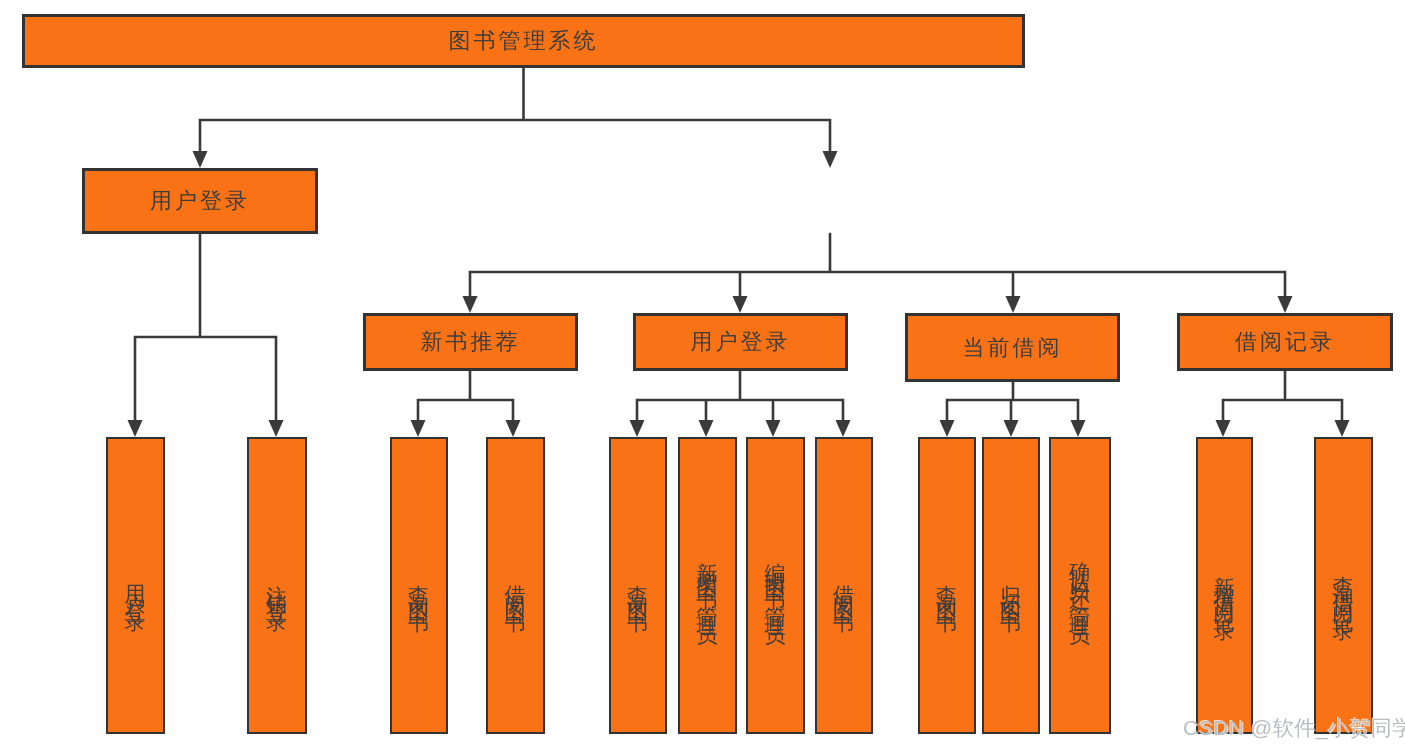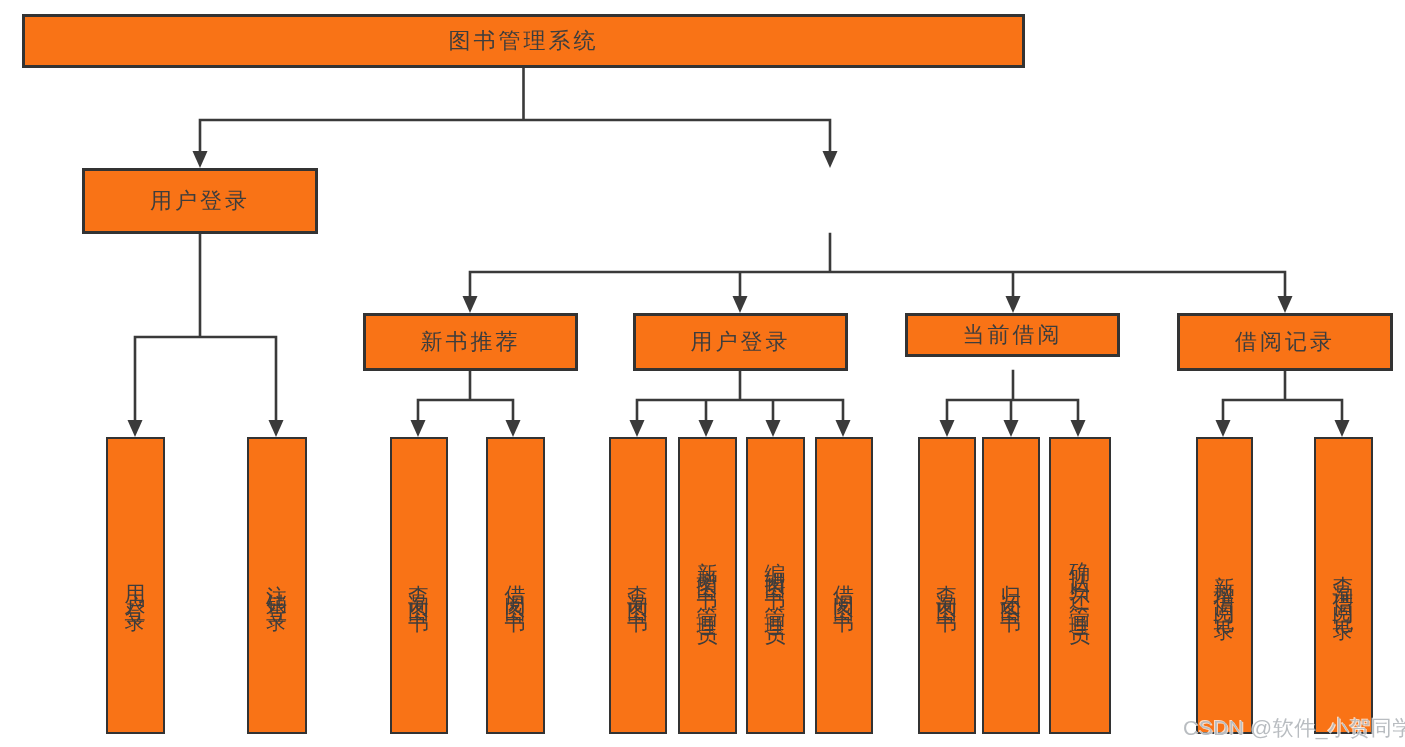--- a/index.html
+++ b/index.html
@@ -107,21 +107,21 @@
     <polygon points="1215.5,420 1230.5,420 1223,437"></polygon>
     <polygon points="1334.5,420 1349.5,420 1342,437"></polygon>
   </svg>
 
   <div class="node" style="left:22px; top:14px; width:1003px; height:54px;">图书管理系统</div>
 
   <div class="node" style="left:82px; top:168px; width:236px; height:66px;">用户登录</div>
 
   <div class="node" style="left:363px; top:313px; width:215px; height:58px;">新书推荐</div>
   <div class="node" style="left:633px; top:313px; width:215px; height:58px;">用户登录</div>
-  <div class="node" style="left:905px; top:313px; width:215px; height:44px;">当前借阅</div>
+  <div class="node" style="left:905px; top:313px; width:215px; height:69px;">当前借阅</div>
   <div class="node" style="left:1177px; top:313px; width:216px; height:58px;">借阅记录</div>
 
   <div class="node leaf" style="left:106px; top:437px; width:59px; height:297px;">用户登录</div>
   <div class="node leaf" style="left:247px; top:437px; width:60px; height:297px;">注销登录</div>
 
   <div class="node leaf" style="left:390px; top:437px; width:58px; height:297px;">查询图书</div>
   <div class="node leaf" style="left:486px; top:437px; width:59px; height:297px;">借阅图书</div>
 
   <div class="node leaf" style="left:609px; top:437px; width:58px; height:297px;">查询图书</div>
   <div class="node leaf" style="left:678px; top:437px; width:59px; height:297px;">新增图书（管理员）</div>

